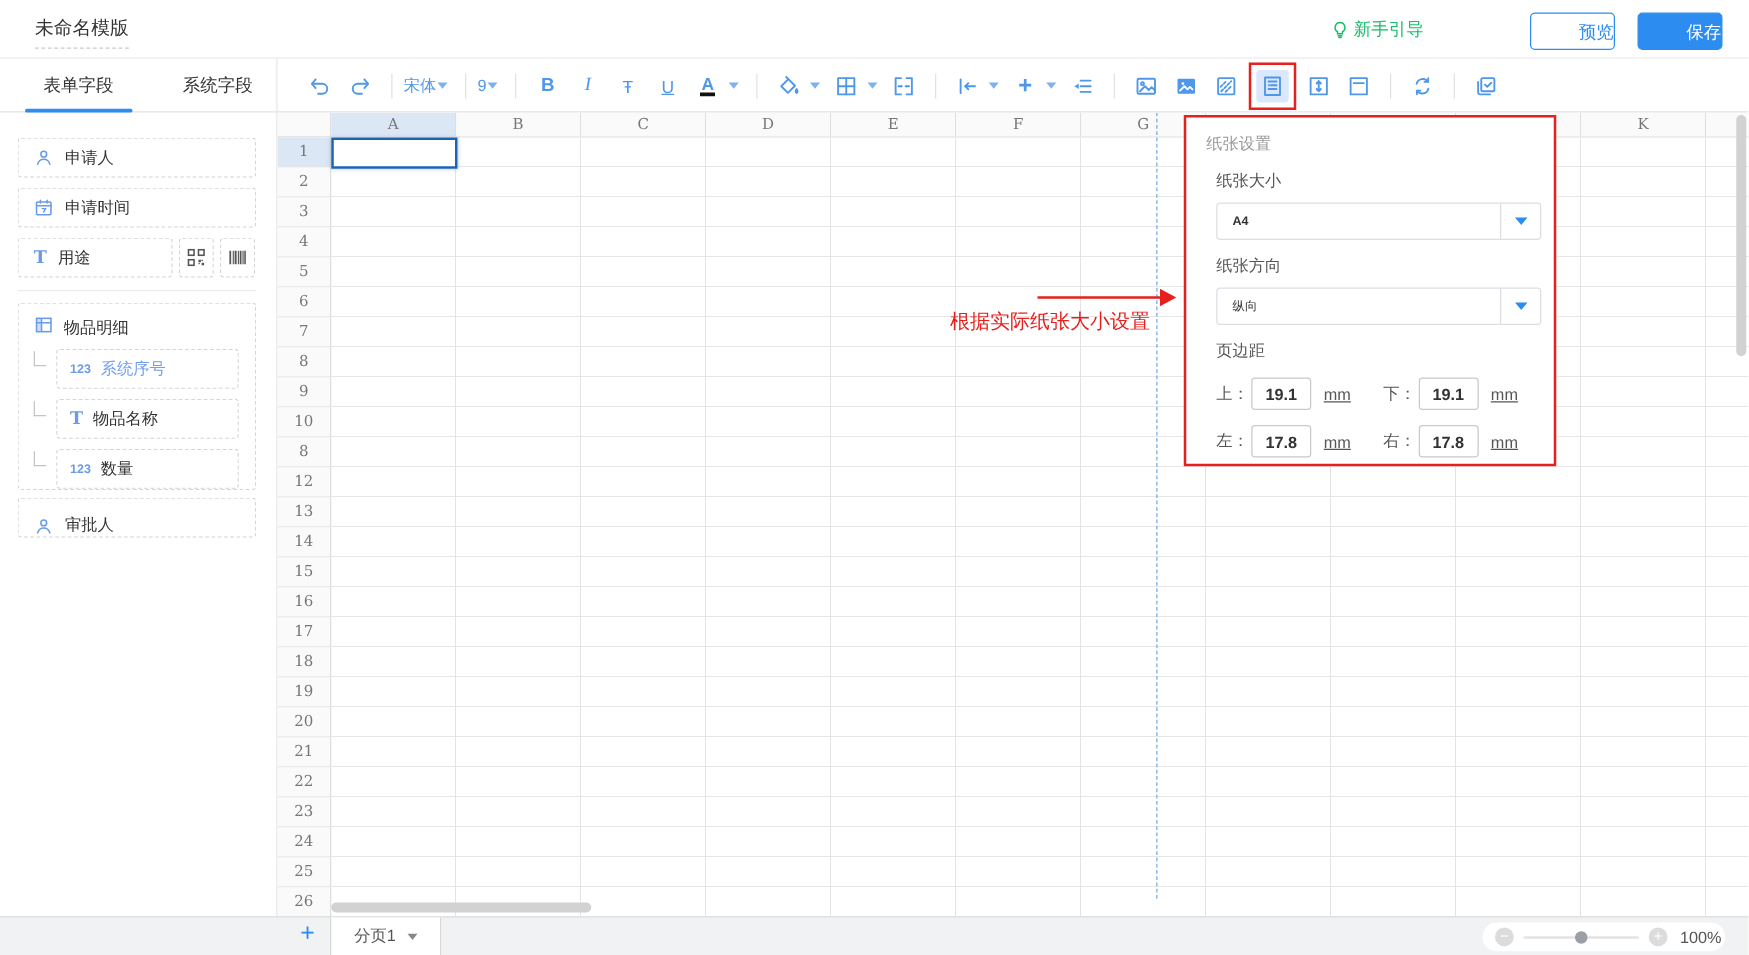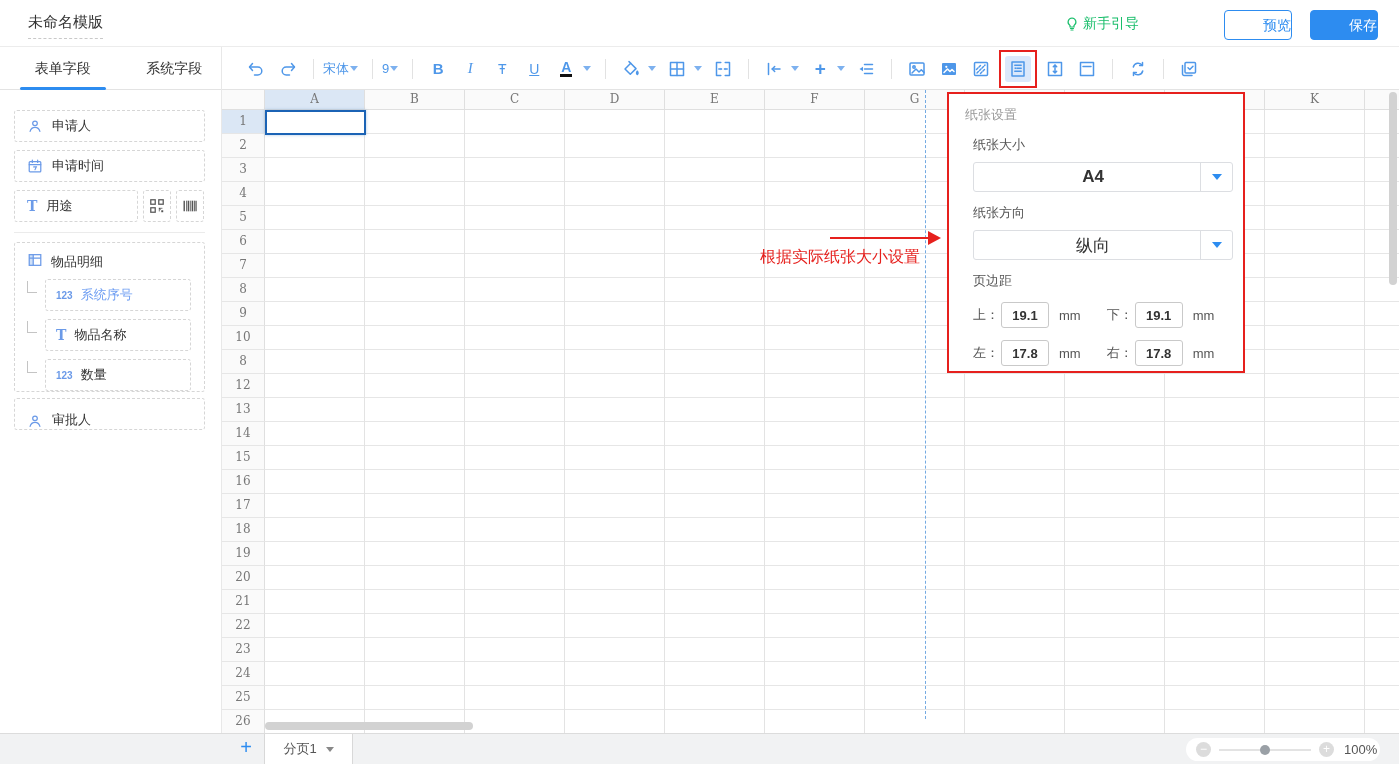--- a/index.html
+++ b/index.html
@@ -67,28 +67,28 @@
   .sel-cell { position:absolute; left:43px; top:20px; width:101px; height:25px; border:2px solid #1b63b5; background:#fff; box-shadow:0 0 3px rgba(27,99,181,.35); }
   .page-dash { position:absolute; left:703px; top:0; bottom:14px; width:0; border-left:1px dashed #74aae2; }
   .hthumb { position:absolute; left:43px; top:632px; width:208px; height:8px; background:#d2d2d2; border-radius:4px; cursor:pointer; }
   .vthumb { position:absolute; right:2px; top:2px; width:8px; height:193px; background:#d2d2d2; border-radius:4px; cursor:pointer; }
 
   
   .panel { position:absolute; left:947px; top:92px; width:298px; height:281px; background:#fff; border:2px solid #e6201d; z-index:30; padding:12px 16px 0; }
   .p-title { font-size:13px; color:#999; }
   .p-label { font-size:13px; color:#555; margin:12px 0 8px 8px; }
   .p-select { margin-left:8px; width:260px; height:30px; border:1px solid #dcdee2; border-radius:3px; display:flex; align-items:center; background:#fff; cursor:pointer; }
-  .p-select .val { flex:1; padding-left:12px; font-size:17px; color:#333;text-align:center; }
+  .p-select .val { flex:1; padding-left:12px; font-size:10px; color:#333; }
   .p-select .val.bold { font-weight:bold; }
   .arrowbox { width:32px; height:100%; border-left:1px solid #dcdee2; display:flex; align-items:center; justify-content:center; }
   .blue-caret { width:0; height:0; border-left:5px solid transparent; border-right:5px solid transparent; border-top:6px solid #2d8cf0; }
   .m-row { display:flex; align-items:center; margin:12px 0 0 8px; font-size:13px; color:#555; }
   .m-label { width:24px; flex:none; }
   .m-input { width:48px; height:26px; border:1px solid #c9c9c9; border-radius:3px; text-align:center; font-weight:bold; font-size:13px; color:#333; font-family:"Liberation Sans",sans-serif; margin-left:4px; }
-  .m-unit { margin-left:10px; }
+  .m-unit { margin-left:10px;text-decoration:underline; }
   .m-gap { margin-left:26px; }
 
   
   .arrow-line { position:absolute; left:830px; top:237px; width:100px; height:2px; background:#e6201d; z-index:25; }
   .arrow-head { position:absolute; left:928px; top:231px; width:0; height:0; border-left:13px solid #e6201d; border-top:7px solid transparent; border-bottom:7px solid transparent; z-index:25; }
   .annotation { position:absolute; left:760px; top:247px; color:#e6201d; font-size:16px; z-index:25; white-space:nowrap; }
 
   
   .footer { position:absolute; left:0; right:0; bottom:0; height:31px; background:#f1f2f3; border-top:1px solid #dcdcdc; z-index:20; }
   .add-sheet { position:absolute; left:234px; top:2px; width:24px; font-size:20px; color:#2d8cf0; text-align:center; cursor:pointer; }

